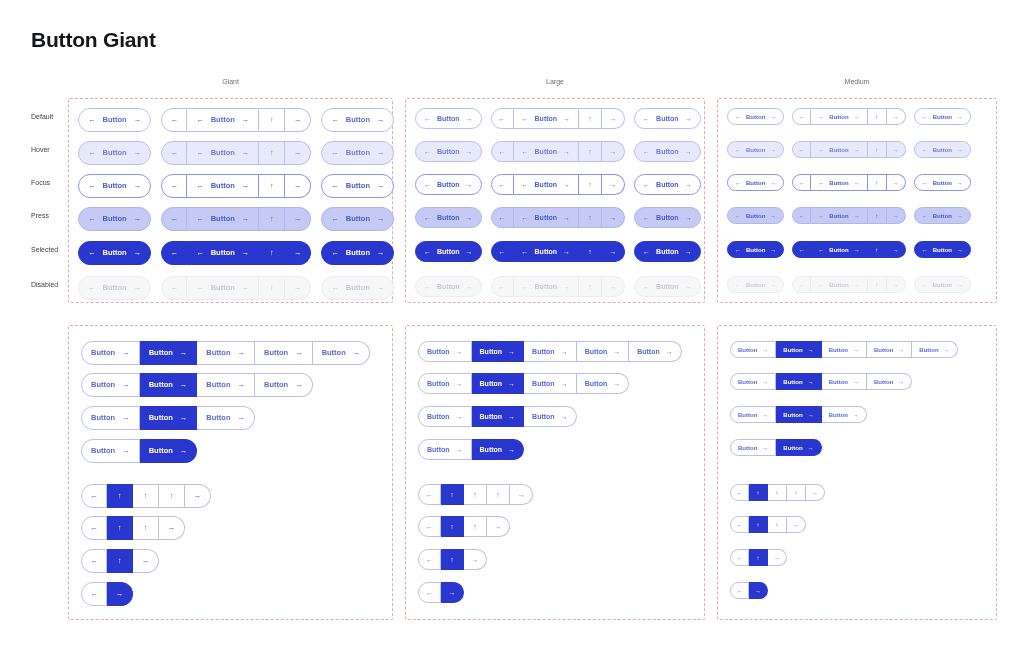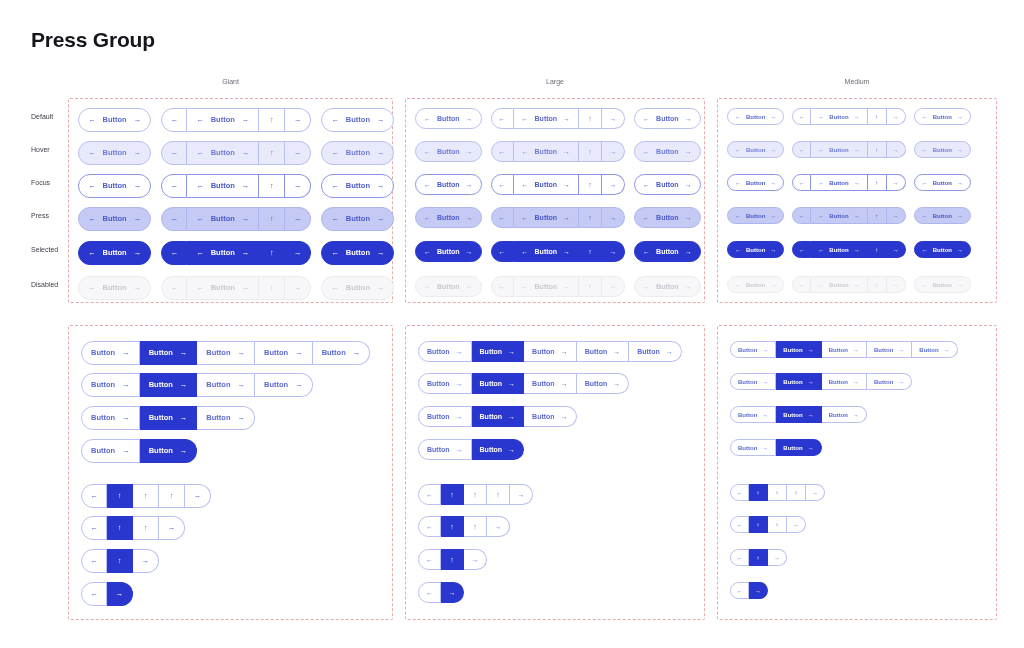--- a/index.html
+++ b/index.html
@@ -85,21 +85,21 @@
     position: absolute; top: 0; height: 295px;
     border: 1px dashed #e4a9a9; border-radius: 2px;
   }
   .stack-item { position: absolute; left: 0; }
 </style>
 </head>
 <body>
 
 <div id="root">
 
-  <div class="page-title">Press Group</div>
+  <div class="page-title">Button Giant</div>
 
   <div class="states-area">
     <div class="col-headers" id="colHeaders">
         <div class="col-header" style="left: 230.5px;">Giant</div>
         <div class="col-header" style="left: 555px;">Large</div>
         <div class="col-header" style="left: 857px;">Medium</div>
       </div>
     <div class="matrix">
       <div class="row-labels" id="rowLabels">
           <div class="row-label" style="top: 15px;">Default</div>

